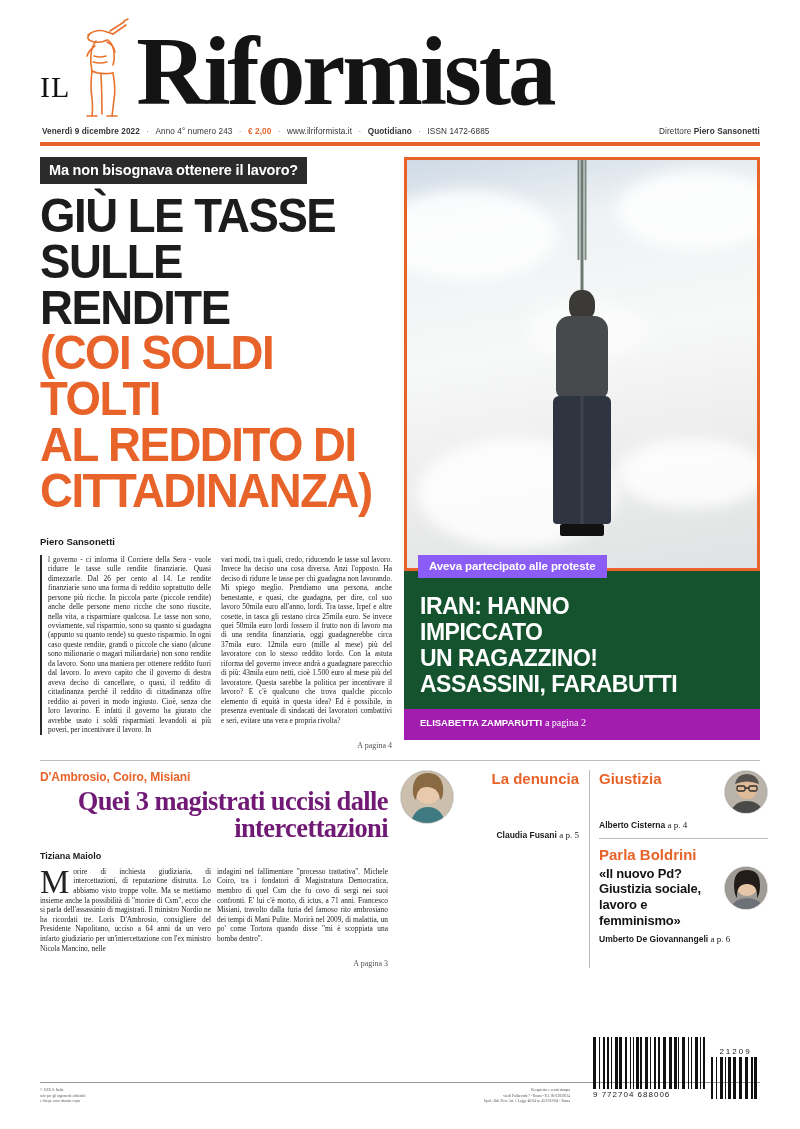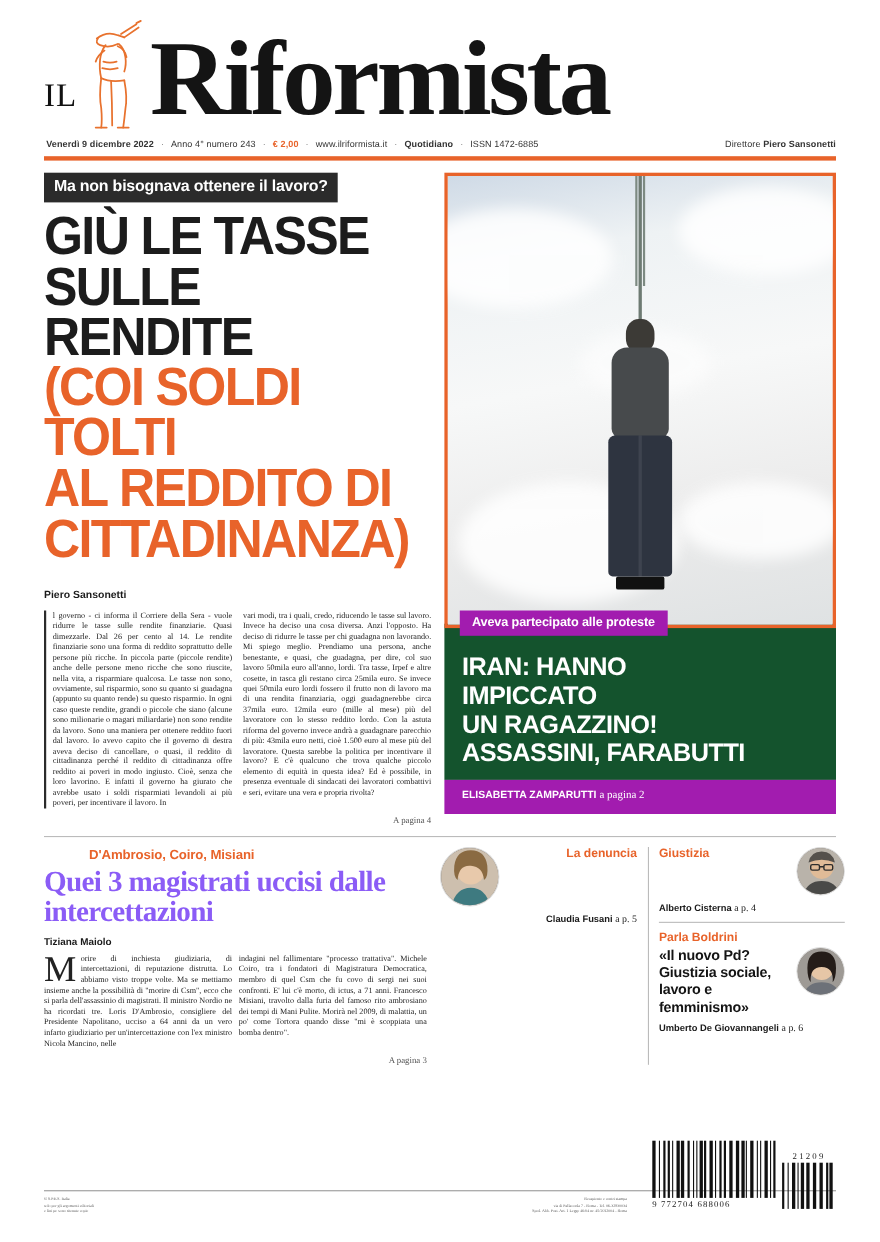--- a/index.html
+++ b/index.html
@@ -90,21 +90,21 @@
   .f-torso { width: 52px; height: 82px; background: #474a4c; border-radius: 14px 14px 8px 8px;
              margin: -4px auto 0; }
   .f-legs { width: 58px; height: 128px; background: #2e3440; border-radius: 6px 6px 4px 4px;
             margin: -2px auto 0; position: relative; }
   .f-legs::after { content:""; position:absolute; left:50%; top:0; width:3px; height:100%;
             background: rgba(255,255,255,.08); transform: translateX(-50%); }
   .f-feet { width: 44px; height: 12px; background: #111; margin: 0 auto; border-radius: 2px; }
 
   .photo-banner {
     position: absolute; left: 14px; top: 398px;
-    background: #a21caf; color: #fff; font-size: 11.5px; font-weight: 700;
+    background: #8b5cf6; color: #fff; font-size: 11.5px; font-weight: 700;
     padding: 5px 11px 6px; letter-spacing: -.1px; z-index: 3;
   }
   .photo-caption {
     background: #14532d; color: #fff; padding: 26px 16px 12px 16px;
     margin-top: -4px;
   }
   .photo-caption h2 {
     font-size: 23px; font-weight: 700; line-height: 1.13; letter-spacing: -.5px;
   }
   .cap-byline {
@@ -114,25 +114,25 @@
   .cap-byline .pg { font-weight: 400; font-family: "Liberation Serif", serif; font-size: 10px; }
 
   
   .rule-thin { height: 1px; background: #bbb; margin-top: 10px; }
 
   
   .bottom { display: flex; gap: 12px; margin-top: 9px; }
   .bot-left { width: 352px; }
   .bot-right { width: 368px; display: flex; gap: 10px; }
 
-  .eyebrow { color: #e8632a; font-size: 12px; font-weight: 700; letter-spacing: -.1px; margin-left: 41px; }
+  .eyebrow { color: #e8632a; font-size: 12px; font-weight: 700; letter-spacing: -.1px; }
   .sub-headline {
     font-family: "Liberation Serif", serif; font-weight: 700;
     font-size: 26.5px; line-height: 1.02; letter-spacing: -.6px;
-    color: #8b5cf6; margin-top: 4px;
+    color: #701a75; margin-top: 4px; text-align: right;
   }
   .byline-sub { margin-top: 9px; font-size: 9px; font-weight: 700; }
 
   .cols2 { display: flex; gap: 6px; margin-top: 6px; }
   .col2 {
     width: 171px; font-family: "Liberation Serif", serif;
     font-size: 7.4px; line-height: 1.3; text-align: justify; color: #222;
   }
   .dropcap::first-letter {
     float: left; font-family: "Liberation Serif", serif; font-size: 33px;
@@ -143,40 +143,40 @@
   .brc { width: 179px; }
   .brc.second { border-left: 1px solid #bbb; padding-left: 9px; }
   .denuncia-head { display: flex; align-items: flex-start; gap: 6px; }
   .avatar {
     border-radius: 50%; overflow: hidden; flex: none; border: 1px solid #ddd;
     background: #8a8279;
   }
   .avatar.big { width: 54px; height: 54px; }
   .avatar.small { width: 44px; height: 44px; }
   .avatar svg { display: block; }
-  .label-orange { color: #e8632a; font-size: 11px; font-weight: 700; }
+  .label-orange { color: #e8632a; font-size: 15px; font-weight: 700; }
   .promo-title {
     font-size: 13px; font-weight: 700; line-height: 1.21; letter-spacing: -.2px; color: #141414;
   }
   .promo-title.rt { text-align: right; }
   .promo-byline { font-size: 8.5px; font-weight: 700; margin-top: 6px; }
   .promo-byline.rt { text-align: right; }
   .promo-byline .pg { font-weight: 400; font-family: "Liberation Serif", serif; font-size: 9px; }
   .rule-mini { height: 1px; background: #bbb; margin: 8px 0 7px; }
 
   
   .footer { position: absolute; left: 40px; right: 40px; bottom: 24px; }
   .rule-foot { height: 1px; background: #999; }
   .foot-row { display: flex; justify-content: space-between; margin-top: 5px; }
   .foot-txt { font-size: 3.6px; line-height: 1.55; color: #555; font-family: "Liberation Serif", serif; }
   .foot-right { text-align: right; }
   .barcode-wrap { position: absolute; right: 0; bottom: 6px; display: flex; align-items: flex-end; gap: 5px; }
   .bc { display: flex; align-items: flex-end; height: 52px; }
   .bc i { display: block; background: #111; height: 100%; }
-  .bc-num { font-size: 8px; font-family: Liberation Serif, serif; letter-spacing: 1px; margin-top: 1px; }
+  .bc-num { font-size: 8px; font-family: Liberation Sans, sans-serif; letter-spacing: 1px; margin-top: 1px; }
   .bc-addon { display: flex; flex-direction: column; align-items: center; }
   .bc-addon .bc-num { order: -1; margin-bottom: 1px; letter-spacing: 2px; }
 </style>
 </head>
 <body>
 
 <div class="page">
 
   <div class="masthead">
     <div class="mast-il">IL</div>

